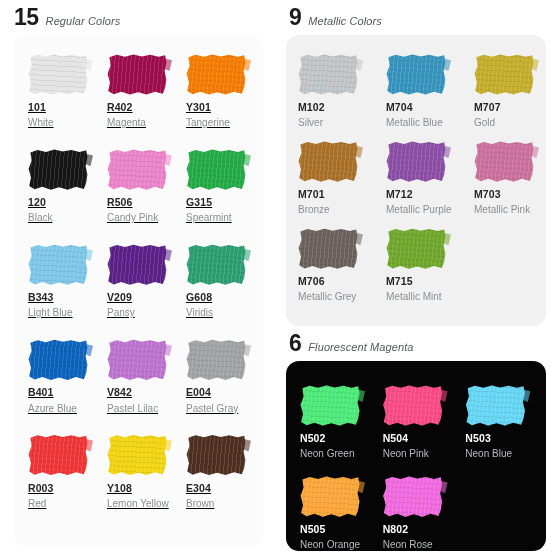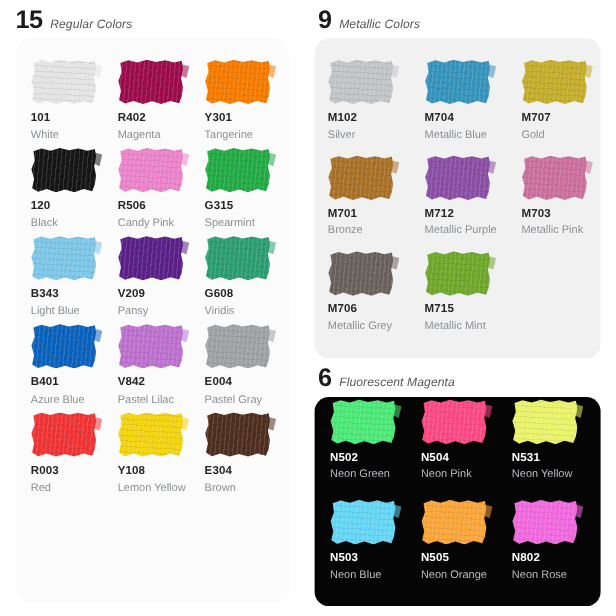--- a/index.html
+++ b/index.html
@@ -22,25 +22,25 @@
   }
   .sec-title {
     font-size: 11px; font-style: italic; color: #55585c;
     line-height: 1; letter-spacing: 0.1px;
   }
 
   
   .panel { border-radius: 13px; position: relative; }
   .panel-regular   { margin: 0 12px 0 14px; background: #fbfbfb; height: 512px; padding-top: 19px; }
   .panel-metallic  { margin: 0 14px 0 11px; background: #f1f1f1; height: 291px; padding-top: 19px; }
-  .panel-fluo      { margin: 0 14px 0 11px; background: #050505; height: 190px; padding-top: 2px; }
+  .panel-fluo      { margin: 0 14px 0 11px; background: #050505; height: 190px; padding-top: 24px; }
 
   
   .grid { display: grid; grid-template-columns: repeat(3, 1fr); }
-  .panel-regular  .grid { row-gap: 5px; padding: 0 6px; }
+  .panel-regular  .grid { row-gap: 20px; padding: 0 6px; text-decoration: underline; }
   .panel-metallic .grid { row-gap: 17px; padding: 0 4px; gap: 12px; }
   .panel-fluo     .grid { row-gap: 16px; padding: 0 6px; }
 
   .cell { display: flex; flex-direction: column; align-items: flex-start; padding-left: 8px; }
 
   
   .stroke {
     width: 60px; height: 41px;
     position: relative;
     margin-bottom: 6px;
@@ -299,28 +299,20 @@
           <div class="cell">
             <div class="stroke">
               <div class="ink" style="background: rgb(252, 74, 134); box-shadow: rgba(252, 74, 134, 0.667) 0px 0px 9px 4px, rgba(252, 74, 134, 0.333) 0px 0px 18px 9px;"></div>
               <div class="tail" style="background: rgb(252, 74, 134);"></div>
             </div>
             <div class="code">N504</div>
             <div class="name">Neon Pink</div>
           </div>
           <div class="cell">
             <div class="stroke">
-              <div class="ink" style="background: rgb(233, 243, 106); box-shadow: rgba(233, 243, 106, 0.667) 0px 0px 9px 4px, rgba(233, 243, 106, 0.333) 0px 0px 18px 9px;"></div>
-              <div class="tail" style="background: rgb(233, 243, 106);"></div>
-            </div>
-            <div class="code">N531</div>
-            <div class="name">Neon Yellow</div>
-          </div>
-          <div class="cell">
-            <div class="stroke">
               <div class="ink" style="background: rgb(102, 214, 245); box-shadow: rgba(102, 214, 245, 0.667) 0px 0px 9px 4px, rgba(102, 214, 245, 0.333) 0px 0px 18px 9px;"></div>
               <div class="tail" style="background: rgb(102, 214, 245);"></div>
             </div>
             <div class="code">N503</div>
             <div class="name">Neon Blue</div>
           </div>
           <div class="cell">
             <div class="stroke">
               <div class="ink" style="background: rgb(251, 166, 58); box-shadow: rgba(251, 166, 58, 0.667) 0px 0px 9px 4px, rgba(251, 166, 58, 0.333) 0px 0px 18px 9px;"></div>
               <div class="tail" style="background: rgb(251, 166, 58);"></div>

